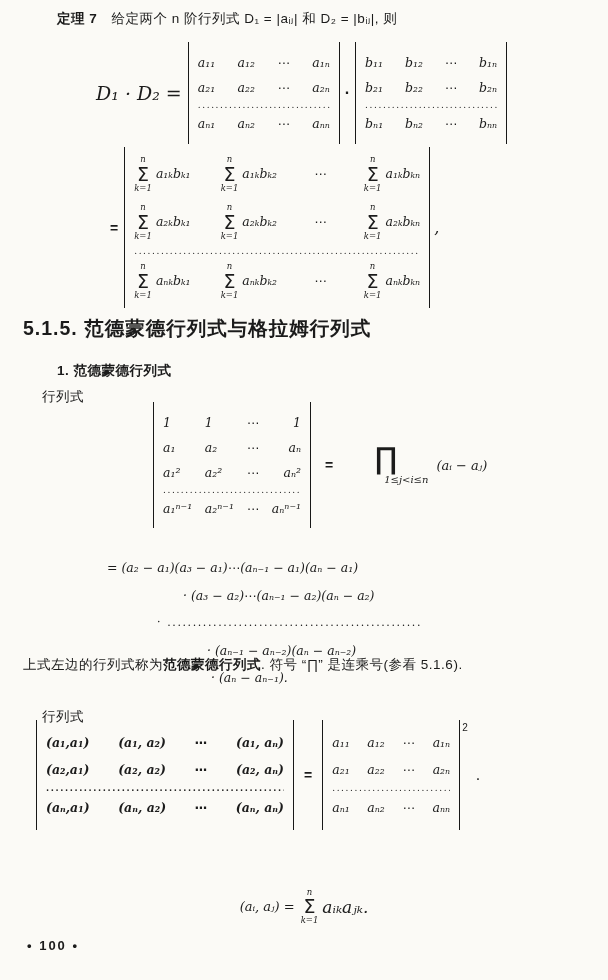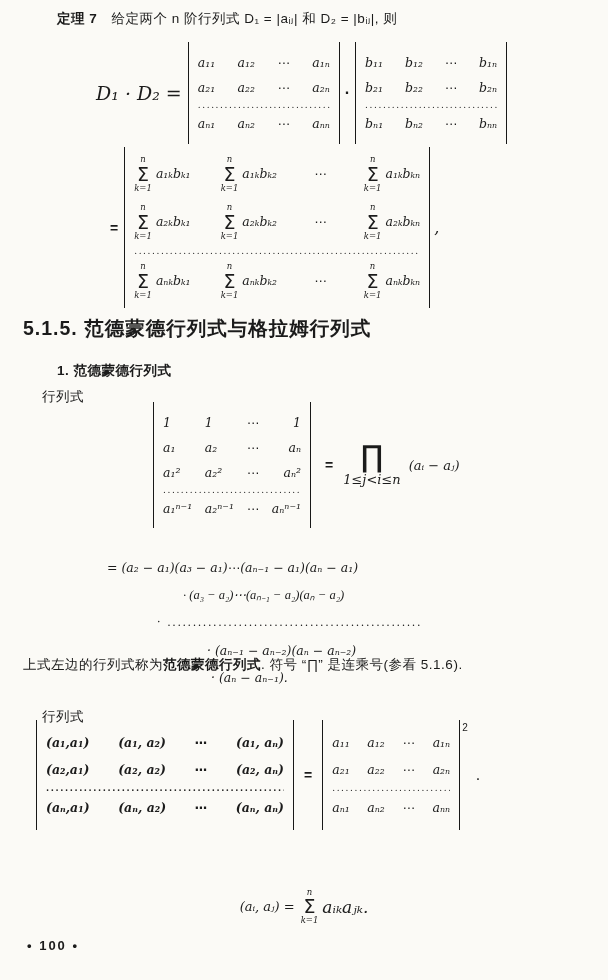--- a/index.html
+++ b/index.html
@@ -31,21 +31,21 @@
   
   .sum{display:inline-flex;flex-direction:column;align-items:center;line-height:1;margin-right:4px;}
   .sum .lim{font-size:8.5px;line-height:1.1;}
   .sum .sg{font-size:19px;line-height:1;font-style:normal;font-family:"DejaVu Sans",sans-serif;}
   .sumrow{display:flex;align-items:center;line-height:48px;height:48px;font-size:12.5px;}
   .sumcell{display:inline-flex;align-items:center;}
   .cd{padding:0 7px;}
   
   .prod{display:inline-flex;flex-direction:column;align-items:center;line-height:1;margin:0 4px;}
   .prod .pg{font-size:30px;line-height:1;font-style:normal;font-family:"DejaVu Sans",sans-serif;}
-  .prod .lim{font-size:13px;line-height:1.2;}
+  .prod .lim{font-size:10px;line-height:1.2;margin-left:41px;}
   .flexrow{display:flex;align-items:center;}
   .detsup{align-self:flex-start;font-size:10px;margin:2px 0 0 2px;}
   .tail{align-self:center;margin-left:4px;}
   .exp-line{font-size:12.5px;line-height:27.5px;white-space:nowrap;}
   .heading{font-size:19.5px;font-weight:bold;letter-spacing:1px;}
   .pageno{font-size:13px;font-weight:bold;letter-spacing:2px;}
   .vec{font-weight:bold;}
 </style>
 </head>
 <body>
@@ -229,21 +229,21 @@
     <span class="eqsign" style="margin-left:8px;">=</span>
     <span class="prod">
       <span class="pg">∏</span>
       <span class="lim math">1≤j&lt;i≤n</span>
     </span>
     <span class="math" style="font-size:13px;margin-left:4px;">(aᵢ − aⱼ)</span>
   </div>
 
   <div class="abs math" style="top:554px;left:107px;">
     <div class="exp-line" style="padding-left:0;">= (a₂ − a₁)(a₃ − a₁)⋯(aₙ₋₁ − a₁)(aₙ − a₁)</div>
-    <div class="exp-line" style="padding-left:76px;font-family:Liberation Serif, serif;">· (a₃ − a₂)⋯(aₙ₋₁ − a₂)(aₙ − a₂)</div>
+    <div class="exp-line" style="padding-left:76px;">· (a₃ − a₂)⋯(aₙ₋₁ − a₂)(aₙ − a₂)</div>
     <div class="exp-line dots" style="padding-left:50px;font-size:11px;line-height:27.5px;font-style:normal;">· ..................................................</div>
     <div class="exp-line" style="padding-left:100px;">· (aₙ₋₁ − aₙ₋₂)(aₙ − aₙ₋₂)</div>
     <div class="exp-line" style="padding-left:104px;">· (aₙ − aₙ₋₁).</div>
   </div>
 
   <div class="abs cjk" style="top:652px;left:23px;width:572px;">
     <span>上式左边的行列式称为</span><span class="b">范德蒙德行列式</span><span>. 符号 “∏” 是连乘号(参看 5.1.6).</span>
   </div>
 
   <div class="abs cjk" style="top:704px;left:42px;">行列式</div>

